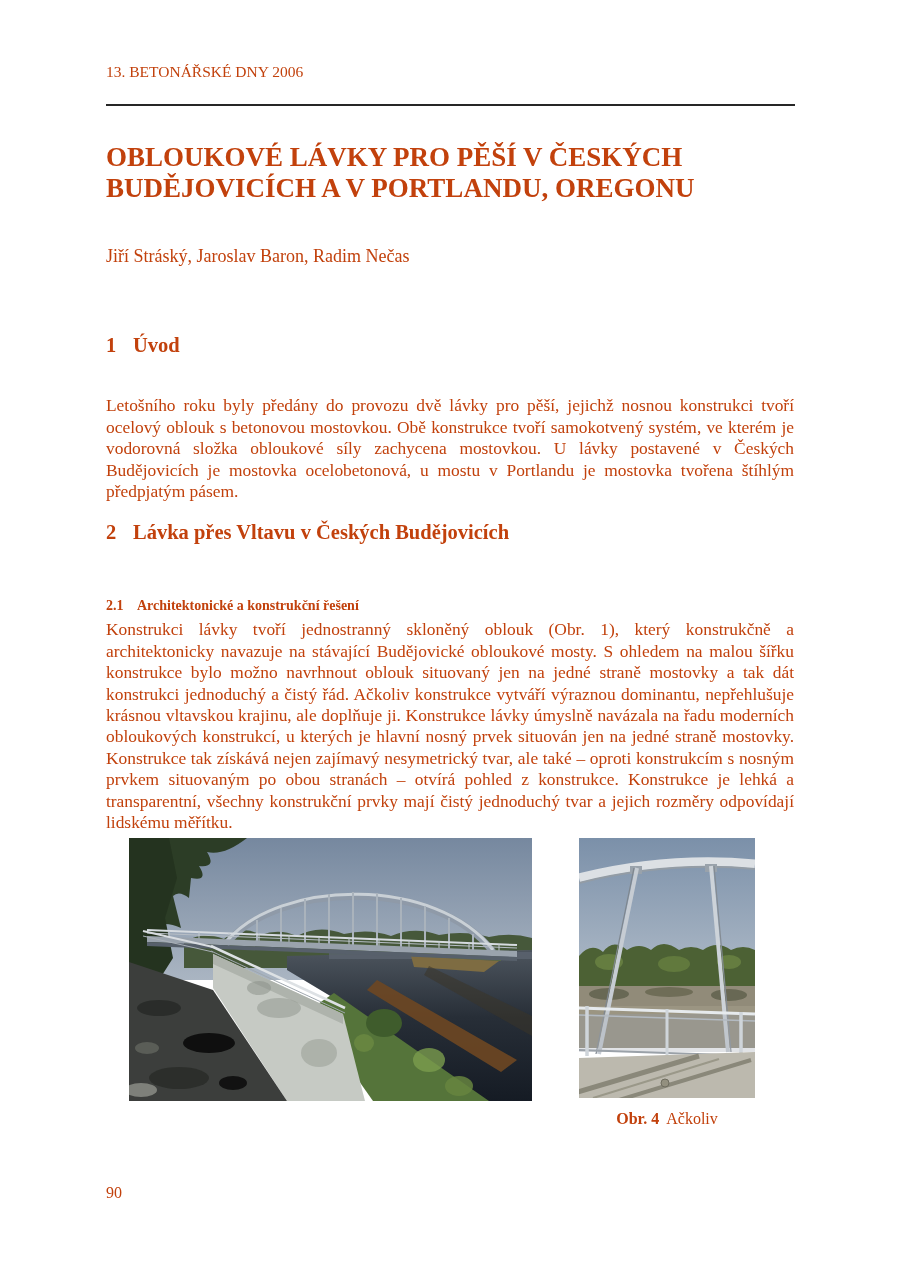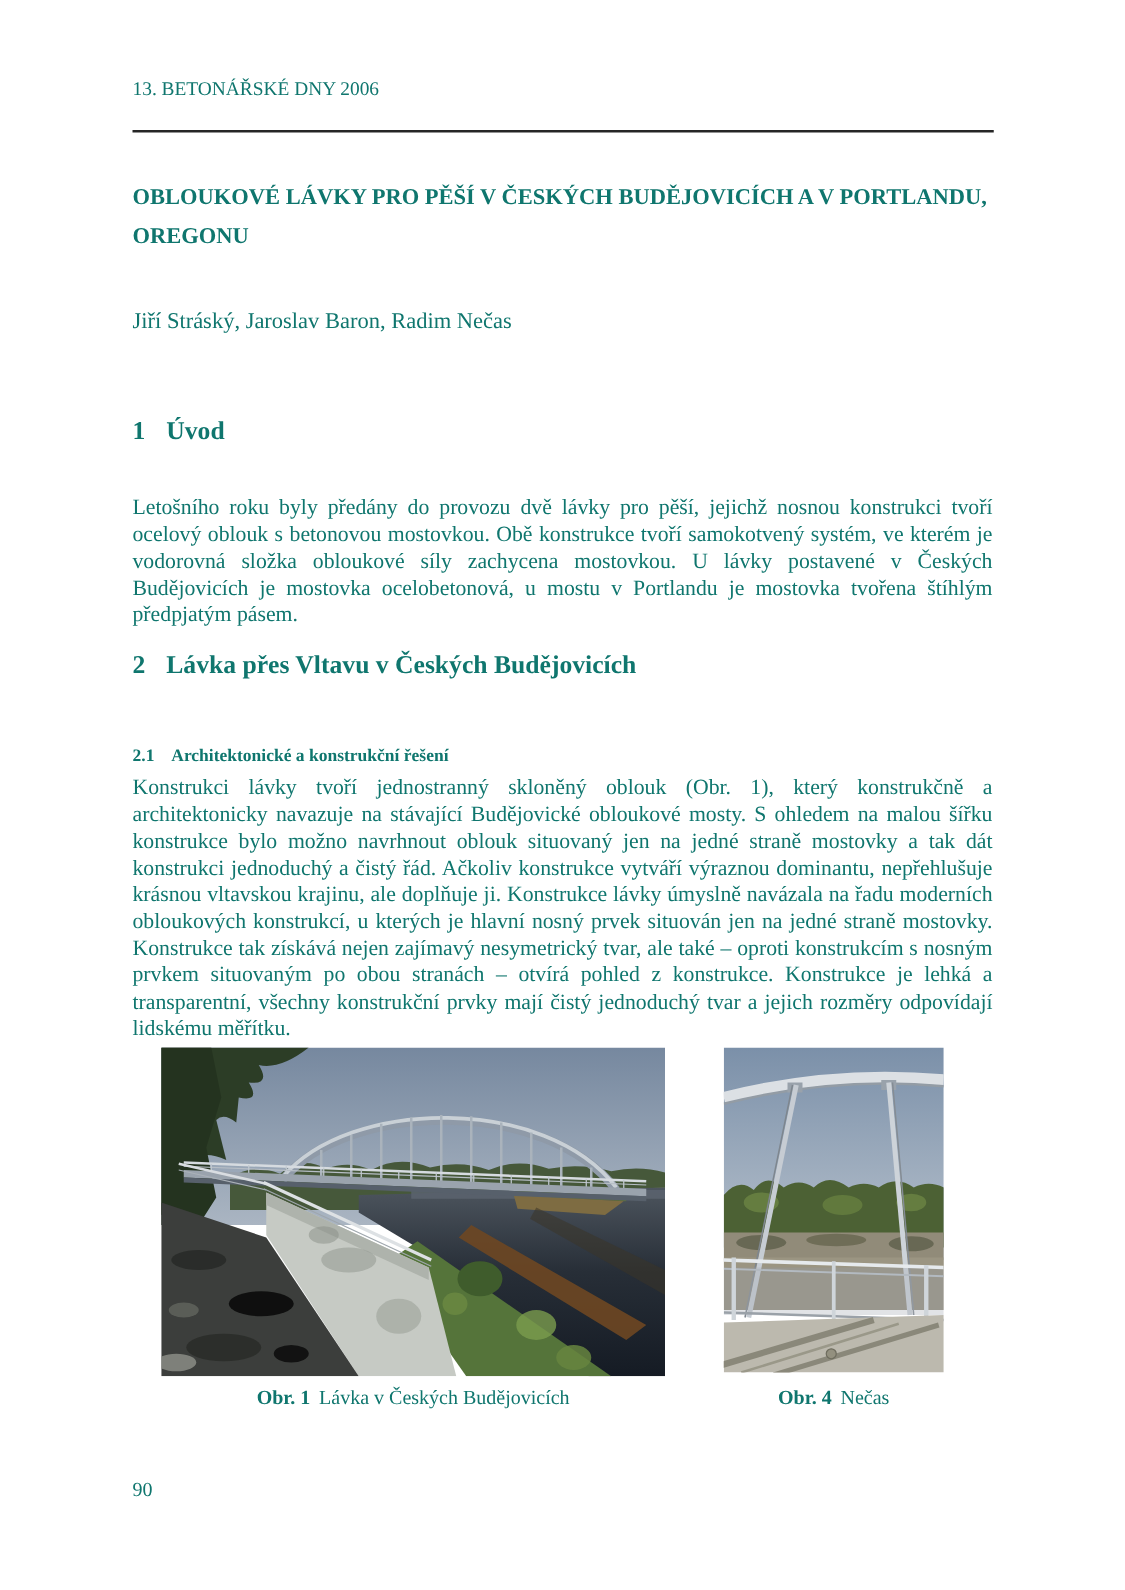--- a/index.html
+++ b/index.html
@@ -1,33 +1,33 @@
 <!DOCTYPE html>
 <html lang="cs"><head>
 <meta charset="utf-8">
 <style>
   html, body { margin: 0; padding: 0; background: #ffffff; }
   .page {
     position: relative;
     width: 900px;
     height: 1272px;
     background: #ffffff;
-    color: #0f766e;
+    color: #c2410c;
     font-family: "Liberation Serif", "DejaVu Serif", serif;
     overflow: hidden;
   }
   .abs { position: absolute; }
 
   .header { left: 106px; top: 61px; width: 689px; font-size: 15.5px; line-height: 21px; }
   .header .session { font-weight: bold; }
   .rule { left: 106px; top: 104px; width: 689px; height: 2px; background: #262626; }
 
   .title {
     left: 106px; top: 142px; width: 688px;
-    font-size: 18px; font-weight: bold; line-height: 31px;
+    font-size: 27px; font-weight: bold; line-height: 31px;
   }
   .authors { left: 106px; top: 246px; width: 688px; font-size: 18px; }
 
   .h-sec { left: 106px; width: 688px; font-weight: bold; }
   .h-lvl1 { font-size: 20.5px; }
   .h1 { top: 334px; }
   .h2 { top: 521px; }
   .h3 { top: 598px; font-size: 14px; }
   .h-lvl1 .num { display: inline-block; width: 27px; }
   .h3 .num { display: inline-block; width: 31px; }
@@ -227,22 +227,19 @@
       <g>
         <path d="M0,220 L176,214 L176,260 L0,260 Z" fill="#bcb9ae"></path>
         <line x1="-5" y1="255" x2="120" y2="218" stroke="#8a887a" stroke-width="5"></line>
         <line x1="40" y1="262" x2="172" y2="222" stroke="#8a887a" stroke-width="4"></line>
         <line x1="14" y1="260" x2="140" y2="221" stroke="#9a9889" stroke-width="2"></line>
         <circle cx="86" cy="245" r="4" fill="#93907f" stroke="#6f6d5f" stroke-width="1"></circle>
       </g>
     </svg>
   </div>
 
-  <div class="abs caption cap1">
-    <span class="cap-label">Obr. 1</span><span>Lávka v Českých Budějovicích</span>
-  </div>
   <div class="abs caption cap2">
-    <span class="cap-label">Obr. 4</span><span>Nečas</span>
+    <span class="cap-label">Obr. 4</span><span>Ačkoliv</span>
   </div>
 
   <div class="abs pageno">90</div>
 
 </div>
 
 </body></html>

